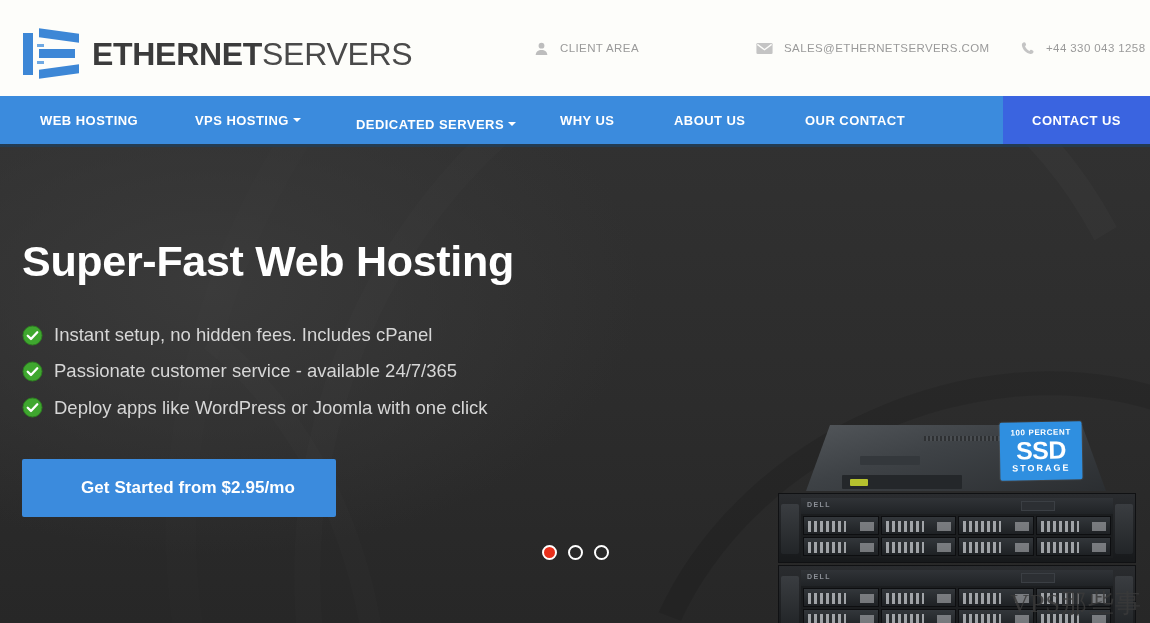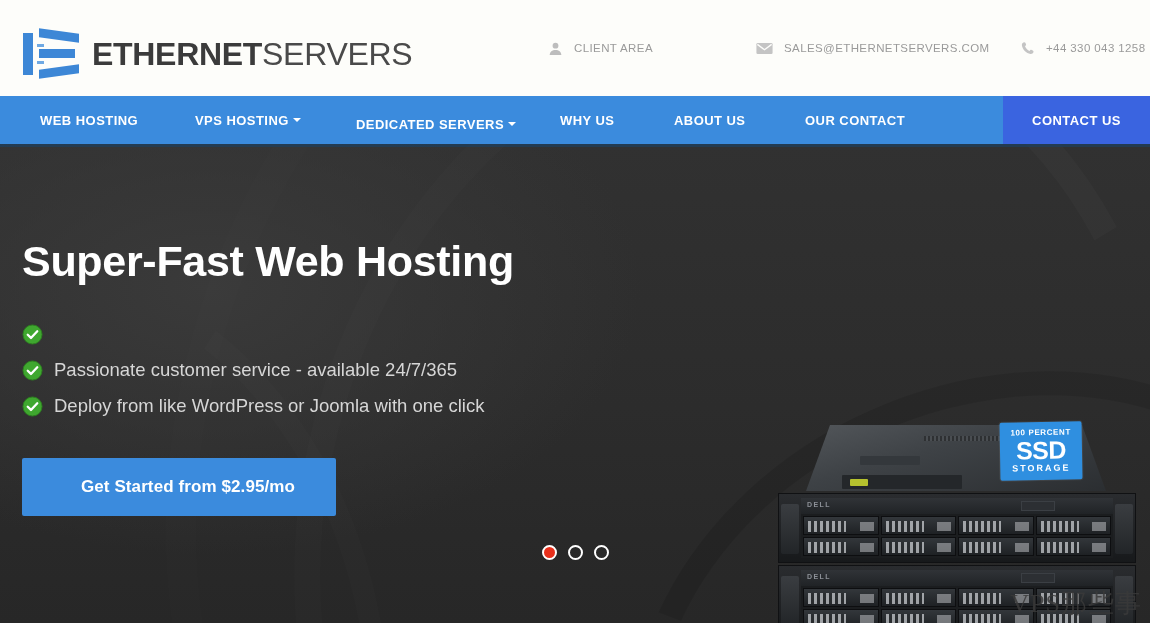--- a/index.html
+++ b/index.html
@@ -94,21 +94,21 @@
     letter-spacing: 0.4px;
     white-space: nowrap;
   }
   .contact-item .ci-icon {
     margin-right: 11px;
     display: inline-flex;
     align-items: center;
     justify-content: center;
     flex: 0 0 auto;
   }
-  .ci-client { position: absolute; left: 548px; }
+  .ci-client { position: absolute; left: 534px; }
   .ci-mail   { position: absolute; left: 716px; padding-left: 40px; }
   .ci-phone  { position: absolute; left: 1020px; }
 
   
   .nav {
     position: relative;
     height: 48px;
     background: #3b8bdd;
     display: flex;
     align-items: stretch;
@@ -554,40 +554,41 @@
 
       <ul class="hero-list">
         <li>
           <span class="check-icon">
             <svg width="21" height="21" viewBox="0 0 22 22" aria-hidden="true">
               <circle cx="11" cy="11" r="10" fill="#3fa72f"></circle>
               <circle cx="11" cy="11" r="10" fill="none" stroke="#2d7f21" stroke-width="1"></circle>
               <path d="M6 11.3 L9.4 14.6 L16 7.6" fill="none" stroke="#ffffff" stroke-width="2.4" stroke-linecap="round" stroke-linejoin="round"></path>
             </svg>
           </span>
+          <span>Instant setup, no hidden fees. Includes cPanel</span>
         </li>
         <li>
           <span class="check-icon">
             <svg width="21" height="21" viewBox="0 0 22 22" aria-hidden="true">
               <circle cx="11" cy="11" r="10" fill="#3fa72f"></circle>
               <circle cx="11" cy="11" r="10" fill="none" stroke="#2d7f21" stroke-width="1"></circle>
               <path d="M6 11.3 L9.4 14.6 L16 7.6" fill="none" stroke="#ffffff" stroke-width="2.4" stroke-linecap="round" stroke-linejoin="round"></path>
             </svg>
           </span>
           <span>Passionate customer service - available 24/7/365</span>
         </li>
         <li>
           <span class="check-icon">
             <svg width="21" height="21" viewBox="0 0 22 22" aria-hidden="true">
               <circle cx="11" cy="11" r="10" fill="#3fa72f"></circle>
               <circle cx="11" cy="11" r="10" fill="none" stroke="#2d7f21" stroke-width="1"></circle>
               <path d="M6 11.3 L9.4 14.6 L16 7.6" fill="none" stroke="#ffffff" stroke-width="2.4" stroke-linecap="round" stroke-linejoin="round"></path>
             </svg>
           </span>
-          <span>Deploy from like WordPress or Joomla with one click</span>
+          <span>Deploy apps like WordPress or Joomla with one click</span>
         </li>
       </ul>
 
       <button class="hero-cta">Get Started from $2.95/mo</button>
     </div>
 
     <div class="server-figure">
       <div class="srv-top">
         <div class="srv-top-strip"></div>
         <div class="srv-top-vent"></div>

